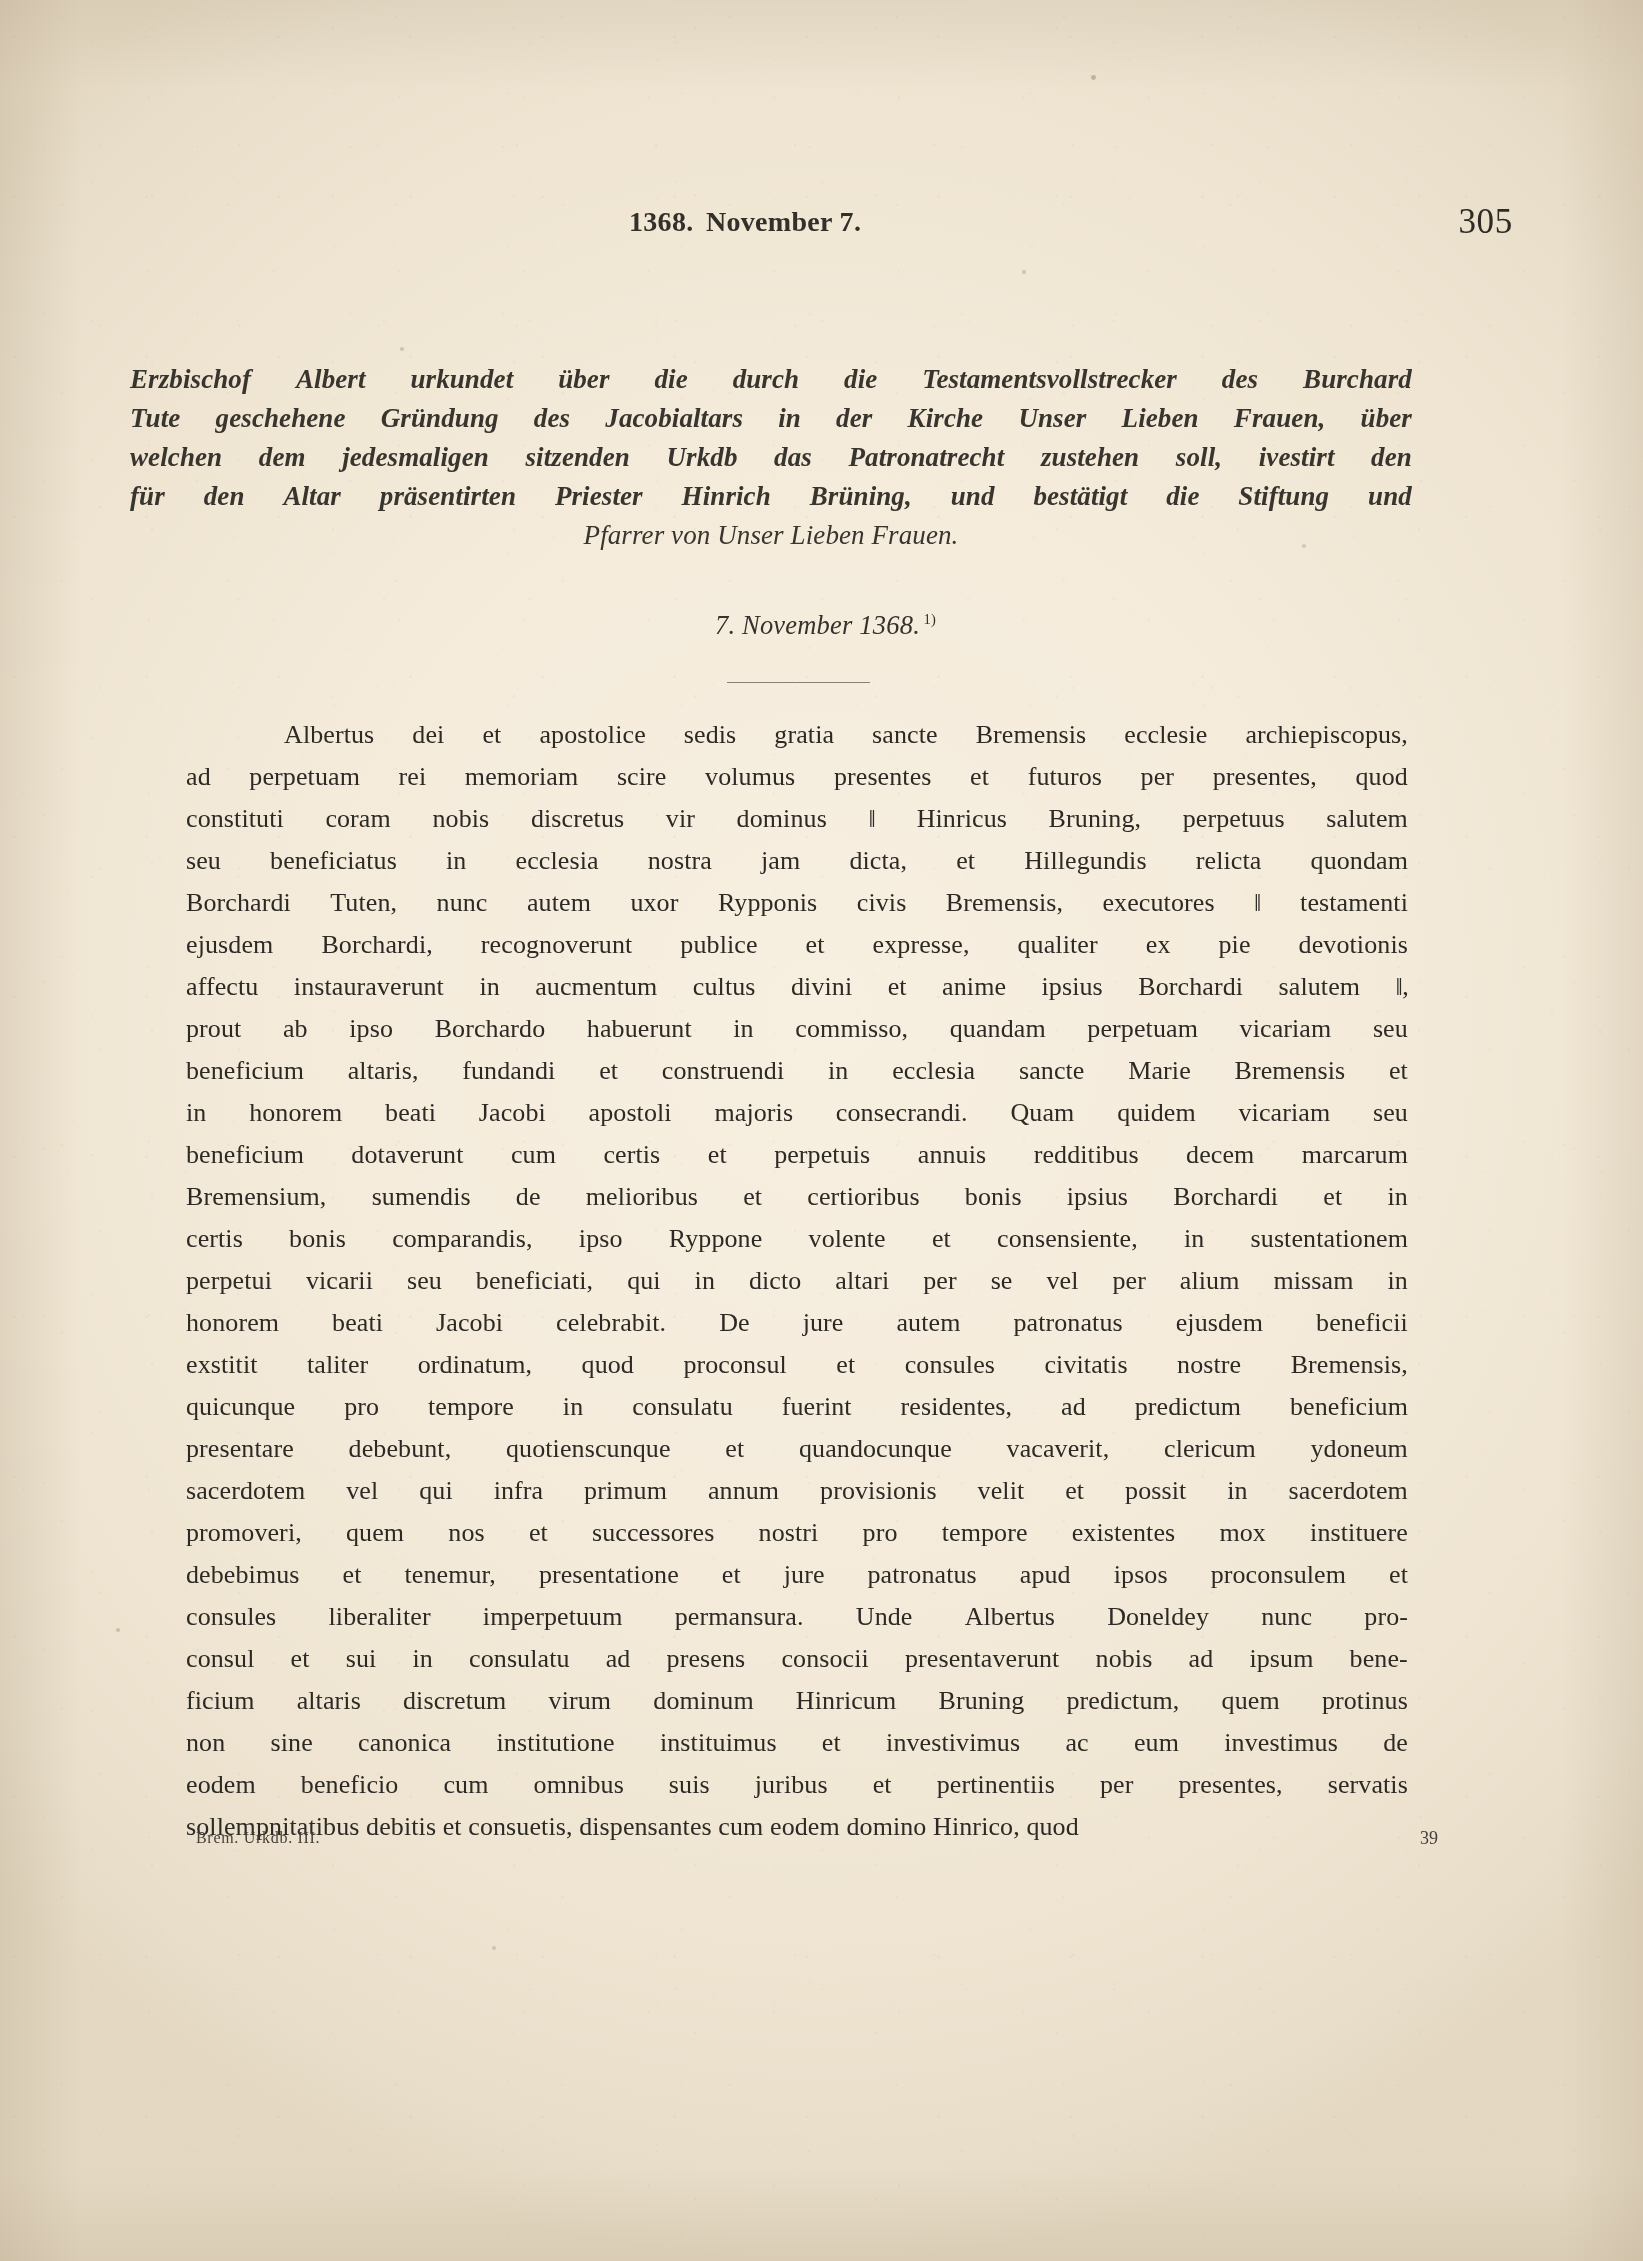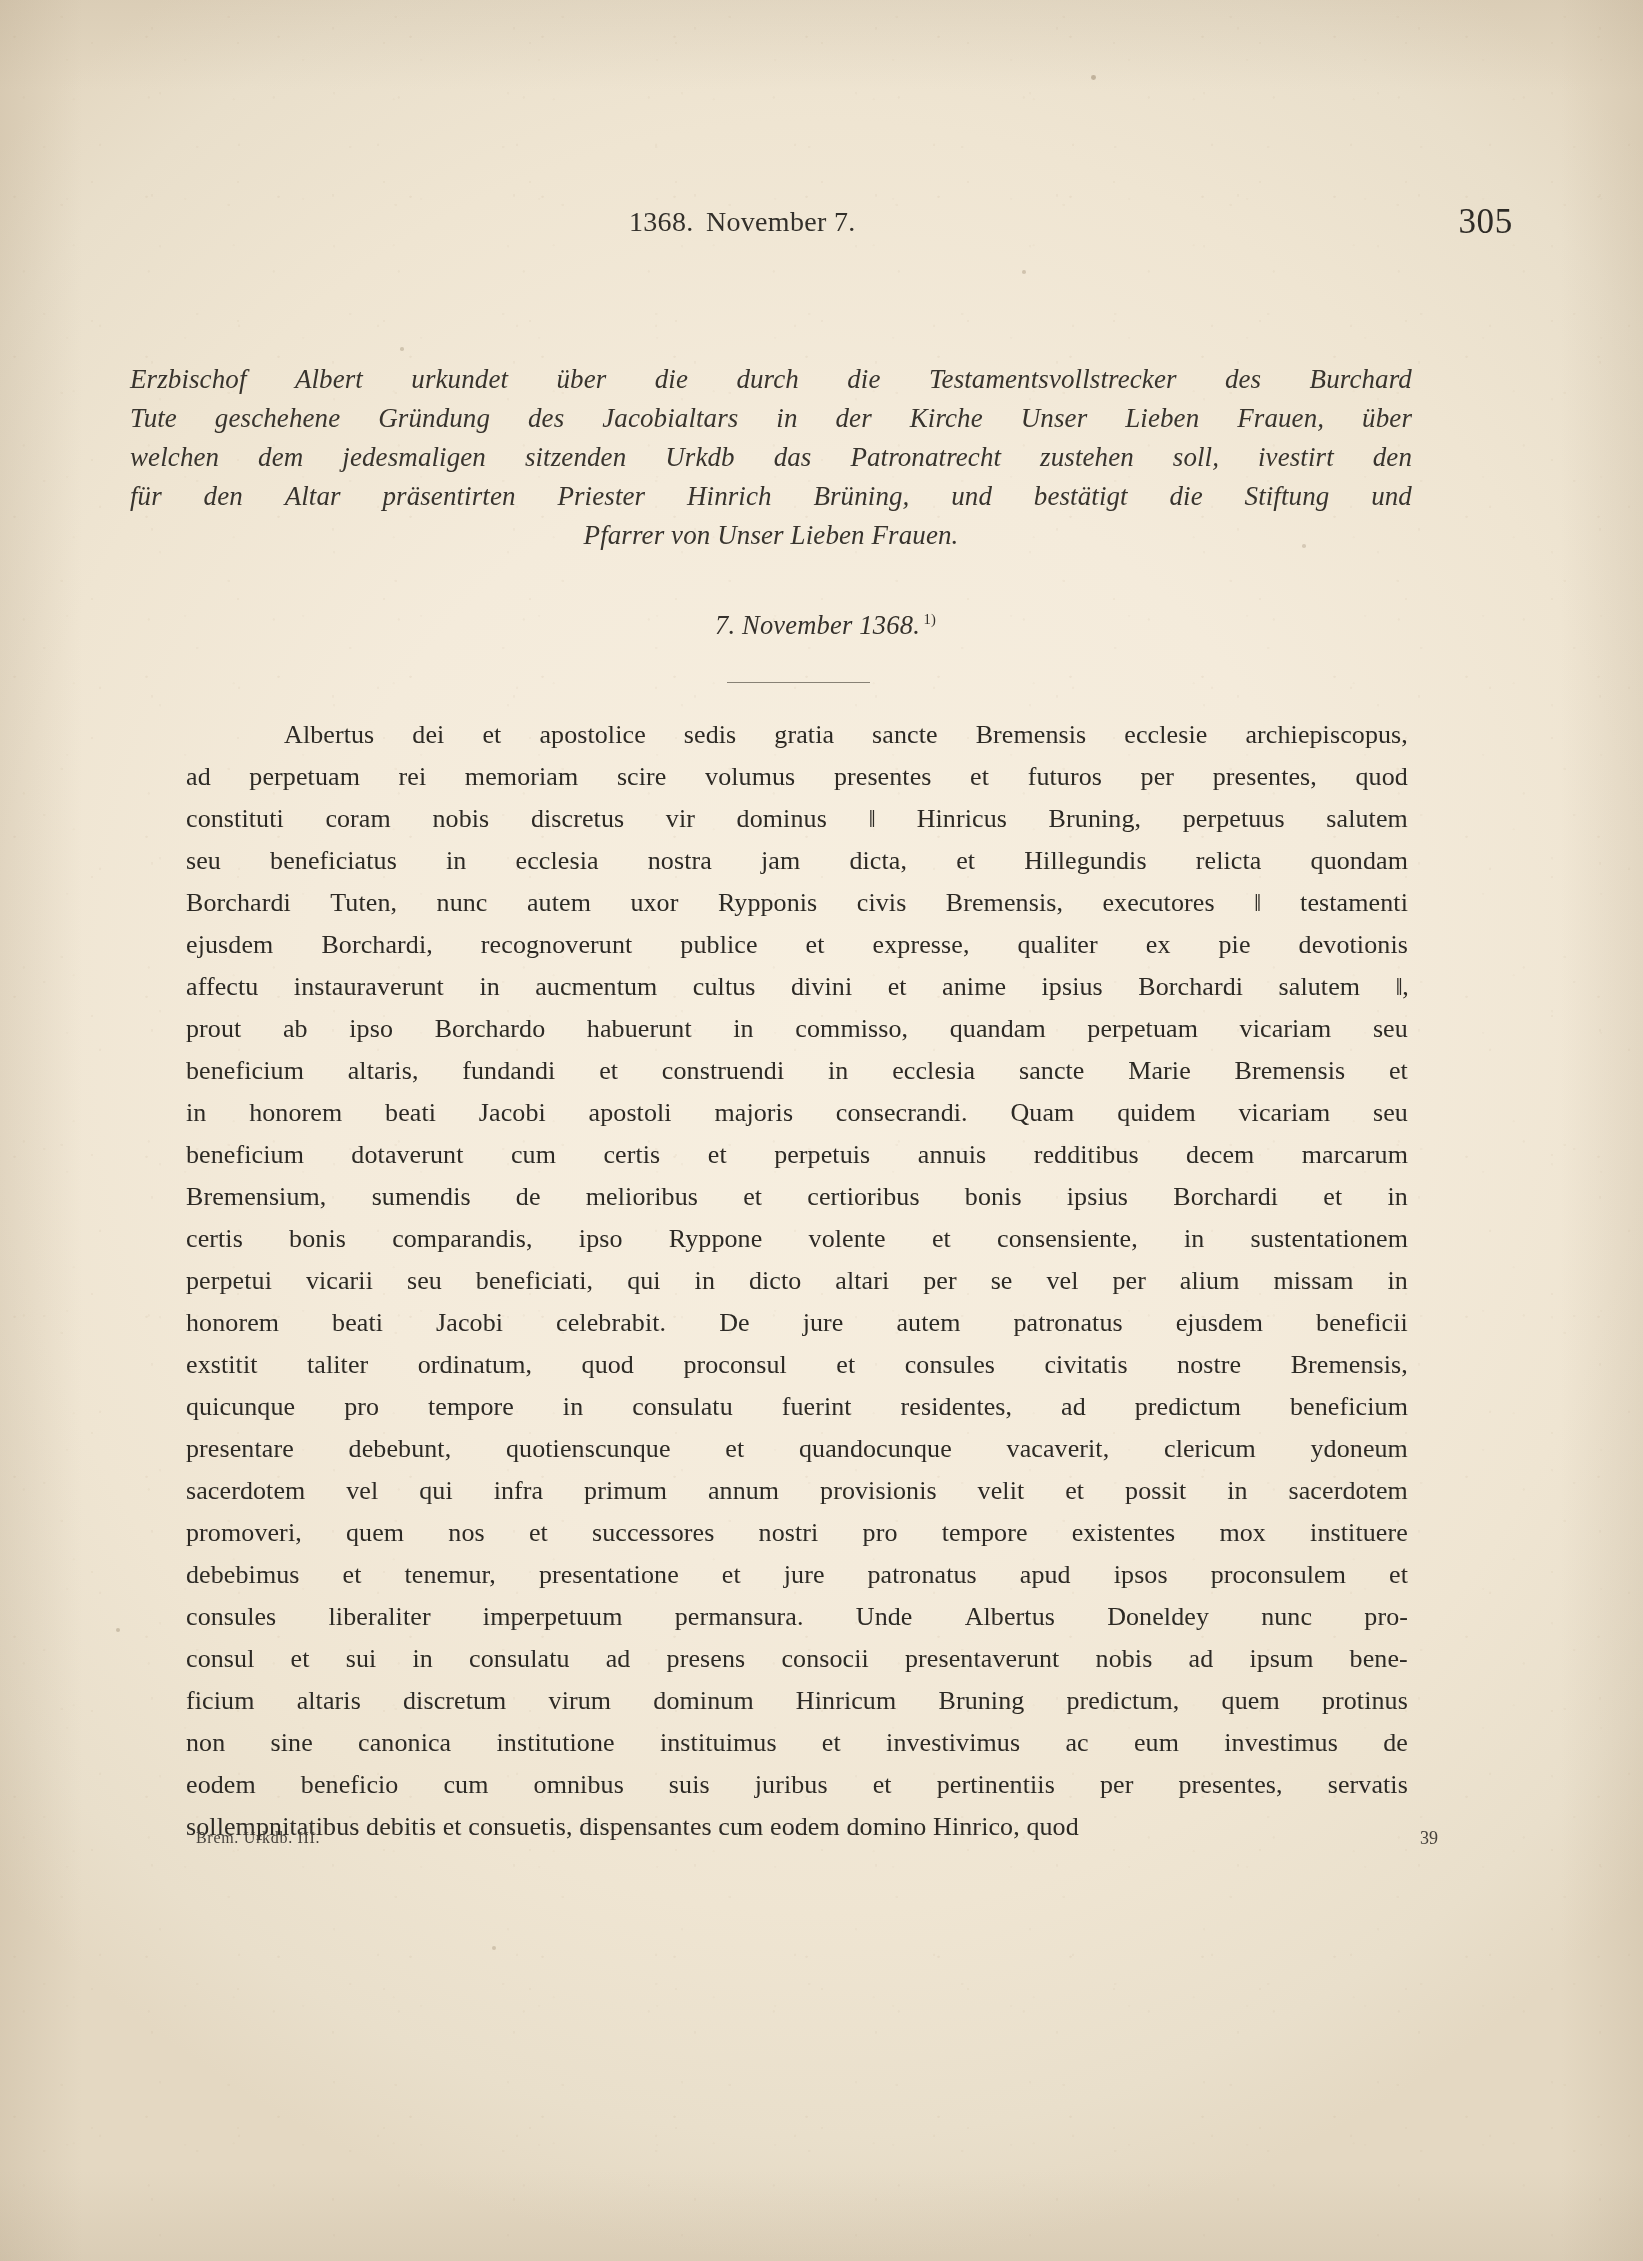--- a/index.html
+++ b/index.html
@@ -62,20 +62,21 @@
     height: 40px;
   }
   .runhead-date {
     position: absolute;
     left: 499px;
     top: 0;
     font-size: 28px;
     letter-spacing: 0.3px;
     white-space: nowrap;
     color: #33302b;
+    font-weight: bold;
   }
   .runhead-date .sep { display: inline-block; width: 12.5px; }
   .runhead-page {
     position: absolute;
     right: 0;
     top: -4.2px;
     font-size: 35px;
     letter-spacing: 0.7px;
     color: #2e2b26;
   }
@@ -102,20 +103,21 @@
     font-style: italic;
     font-size: 27px;
     line-height: 39px;
     color: #38342e;
     letter-spacing: 0.1px;
   }
   .regest .ln { display: block; white-space: nowrap; }
   .regest .just {
     display: flex;
     justify-content: space-between;
+    font-weight: bold;
   }
   .regest .ctr { text-align: center; }
 
   
   .dateline {
     position: absolute;
     left: 8px;
     right: 0;
     top: 610px;
     text-align: center;

